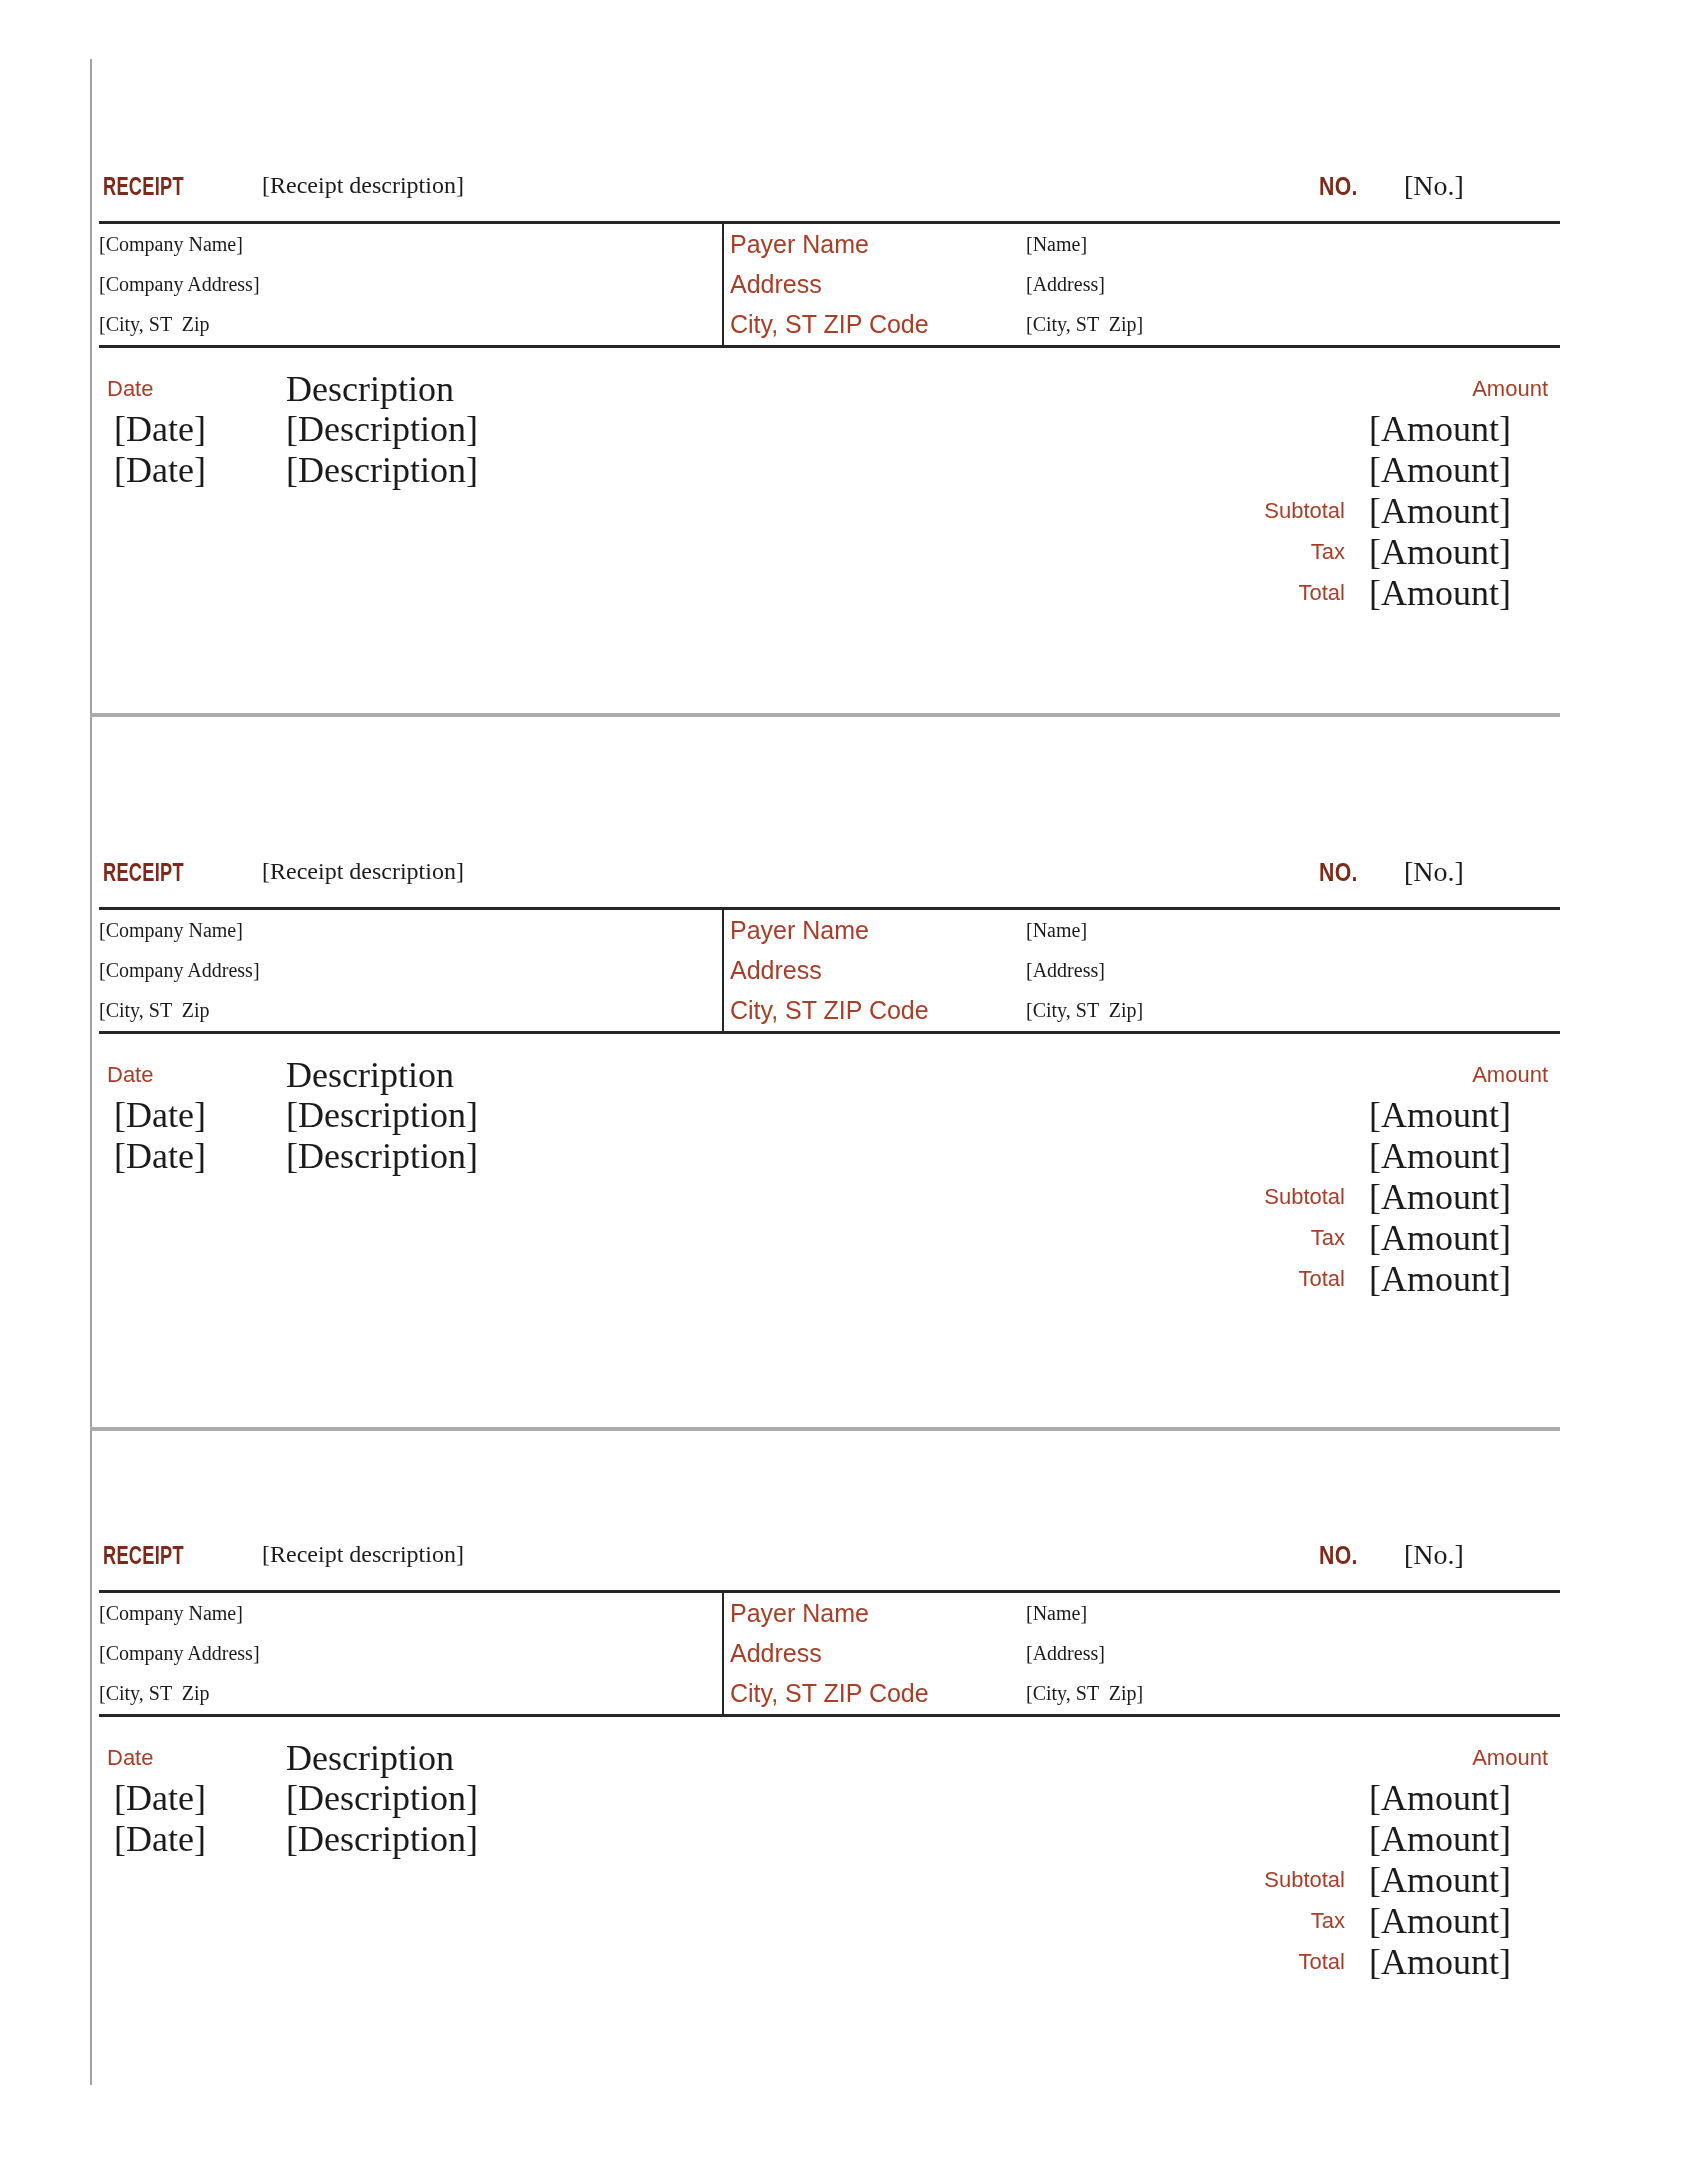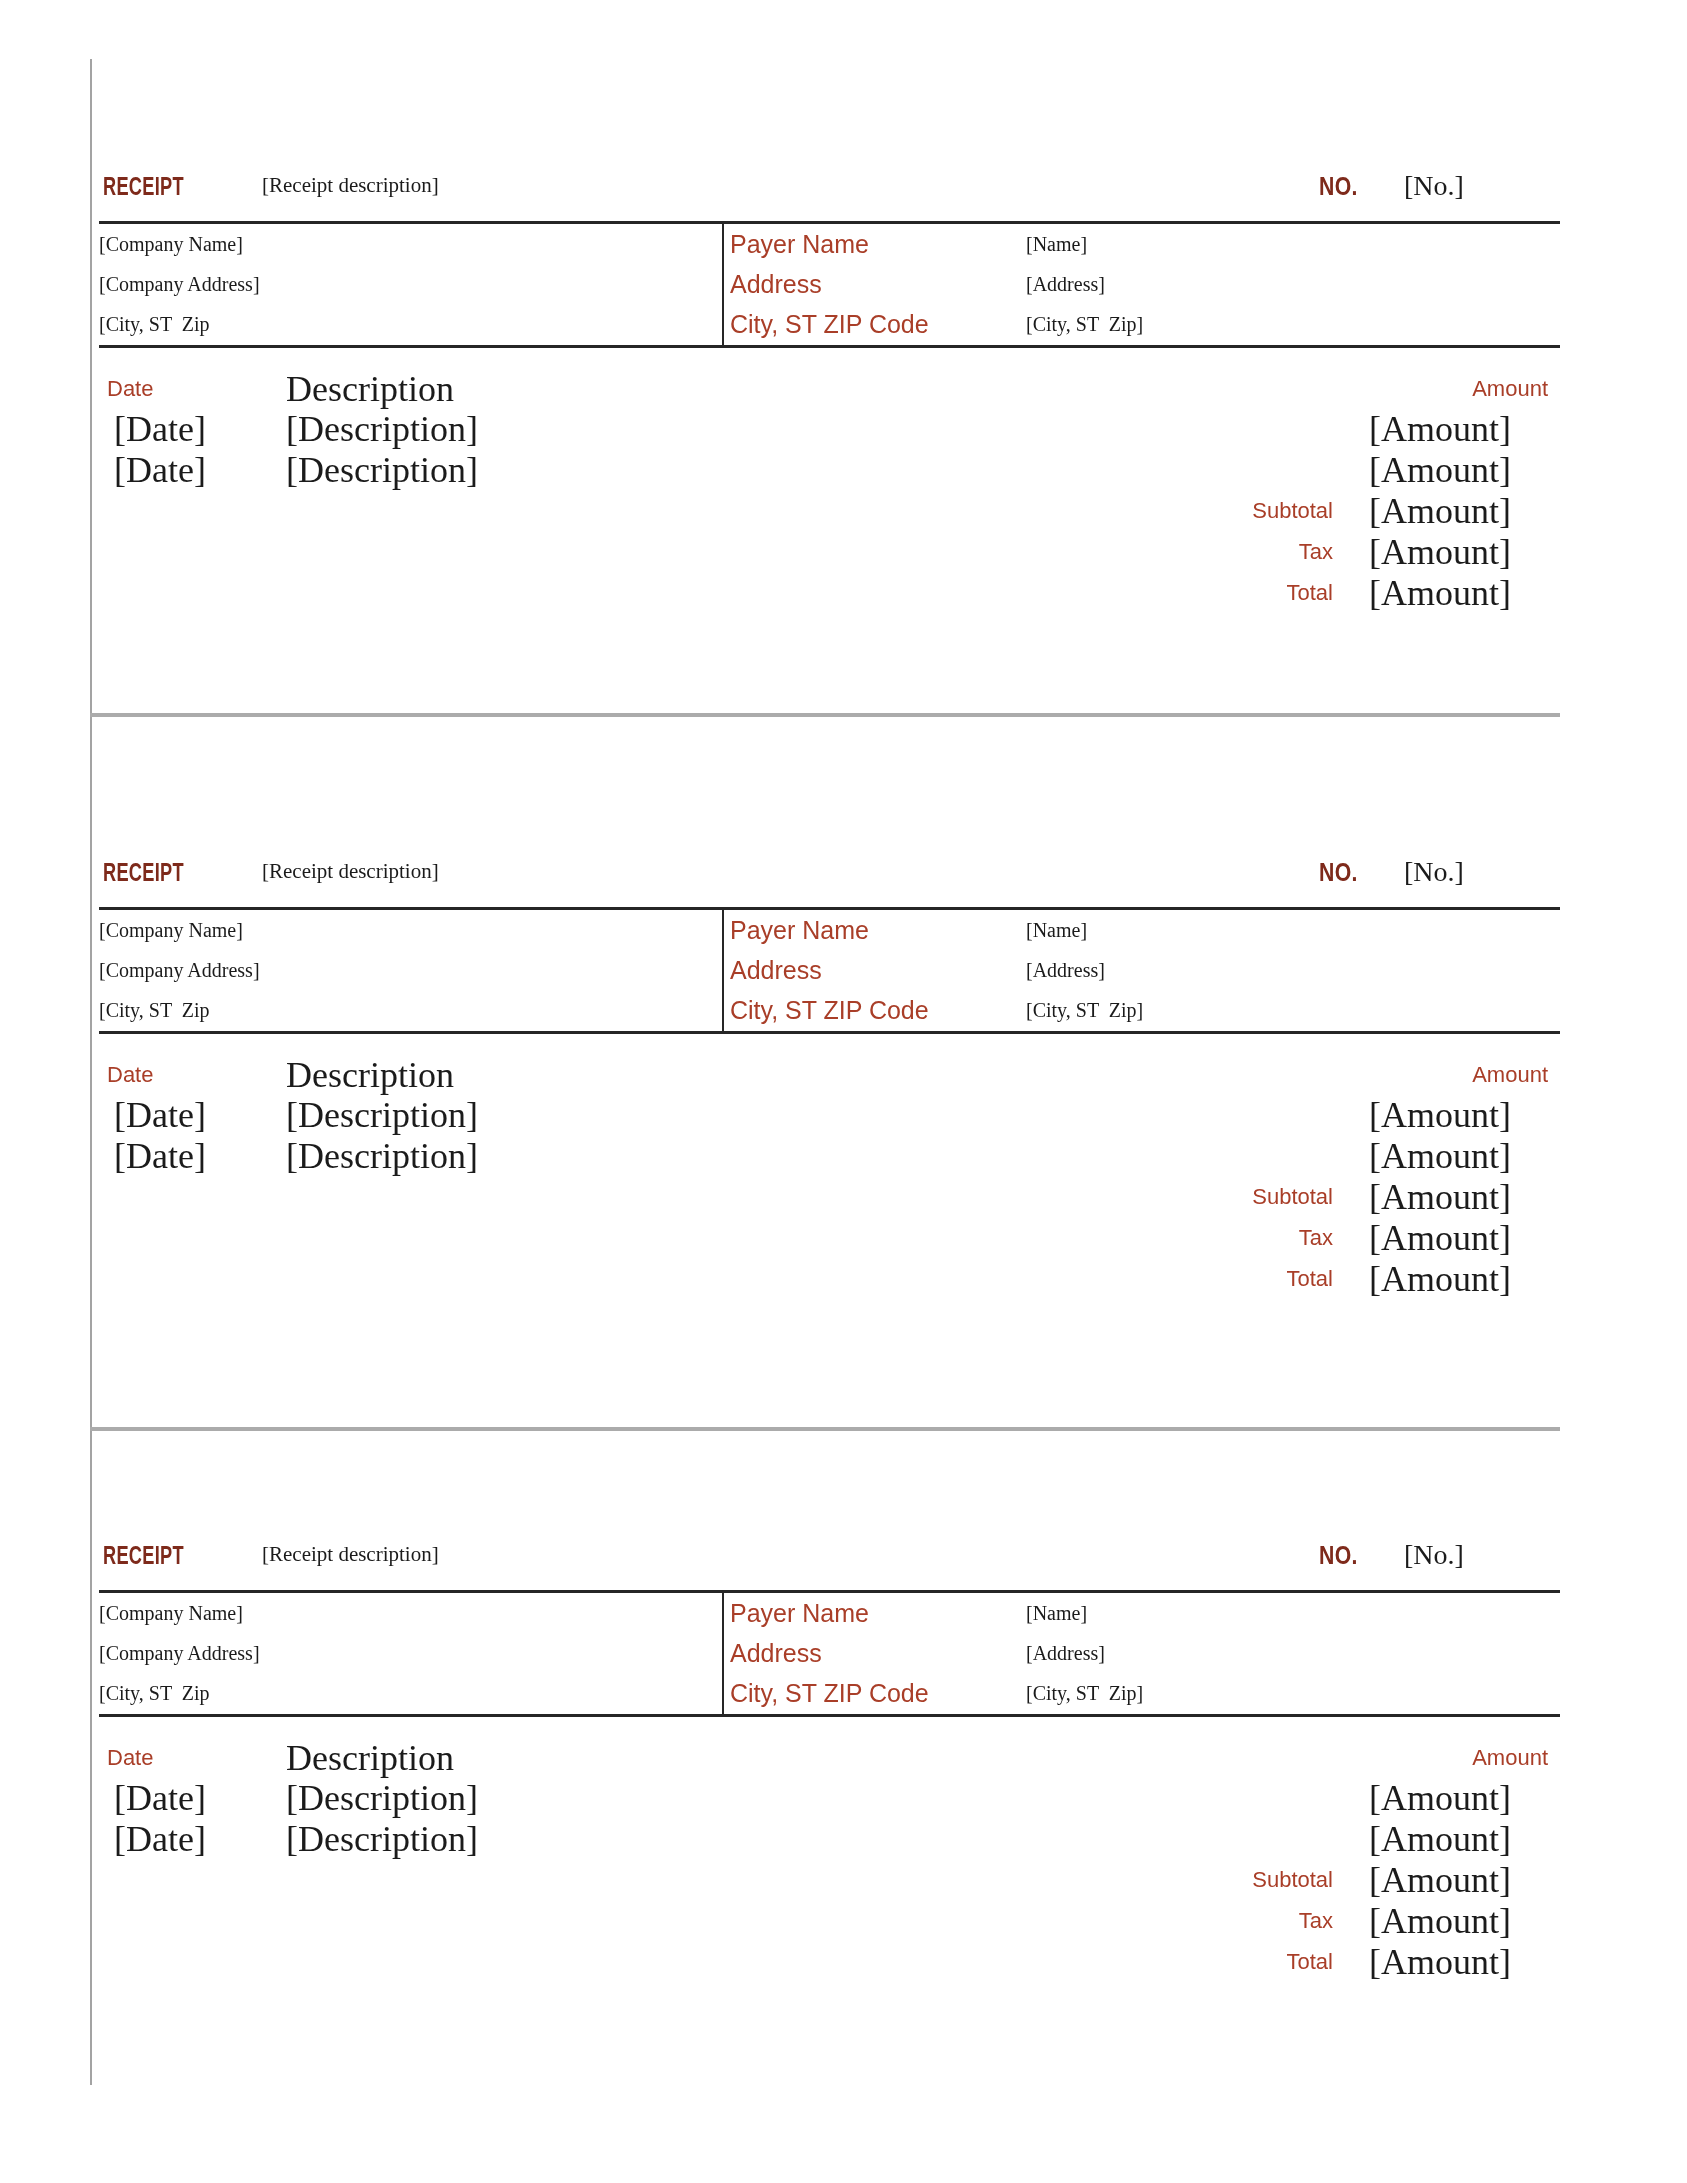--- a/index.html
+++ b/index.html
@@ -12,21 +12,21 @@
   
   .receipt{position:absolute;left:0;width:1687px;height:454px;}
   .rule{position:absolute;left:99px;width:1465px;height:2.6px;background:#262626;}
   .rule-a{top:55px;}
   .rule-b{top:179px;}
   .vdivider{position:absolute;left:722px;top:57px;width:1.7px;height:122px;background:#262626;}
   
   .t-receipt{left:103px;top:5.2px;font-family:"Liberation Sans","DejaVu Sans",sans-serif;
              font-weight:bold;font-size:26px;line-height:30px;color:var(--accent-dark);
              transform:scaleX(.70);transform-origin:left center;letter-spacing:0.4px;}
-  .t-desc{left:262px;top:1.7px;font-size:21px;line-height:35px;}
+  .t-desc{left:262px;top:1.7px;font-size:24px;line-height:35px;}
   .t-no{left:1319px;top:5.2px;font-family:"Liberation Sans","DejaVu Sans",sans-serif;
         font-weight:bold;font-size:25px;line-height:30px;color:var(--accent-dark);
         transform:scaleX(.85);transform-origin:left center;letter-spacing:0.4px;}
   .t-noval{left:1404px;top:1.7px;font-size:28px;line-height:35px;}
   
   .serifrow{font-size:20px;line-height:40px;}
   .addr-co{left:99px;}
   .payer-label{left:730px;font-family:"Liberation Sans","DejaVu Sans",sans-serif;
                font-size:25px;line-height:40px;color:var(--accent);}
   .payer-val{left:1026px;}
@@ -35,21 +35,21 @@
   .cell{font-size:36px;line-height:30px;}
   .sanscell{font-family:Liberation Sans, sans-serif;font-size:22px;
             line-height:30px;color:var(--accent);}
   .h-date{left:107px;top:208px;}
   .h-desc{left:286px;top:208px;}
   .h-amount{right:139px;top:208px;}
   .row1{top:248px;} .row2{top:289px;} .row3{top:330px;} .row4{top:371px;} .row5{top:412px;}
   .c-date{left:114px;}
   .c-desc{left:286px;}
   .c-amount{right:176px;}
-  .c-total-label{right:354px;margin-left:47px;}
+  .c-total-label{right:342px;margin-left:47px;}
 </style>
 </head>
 <body>
 
 <div id="page">
 
   <div class="vborder" style="left:90px"></div>
   <div class="vborder" style="left:1573px"></div>
   <div class="sep" style="top:713px"></div>
   <div class="sep" style="top:1427px"></div>

